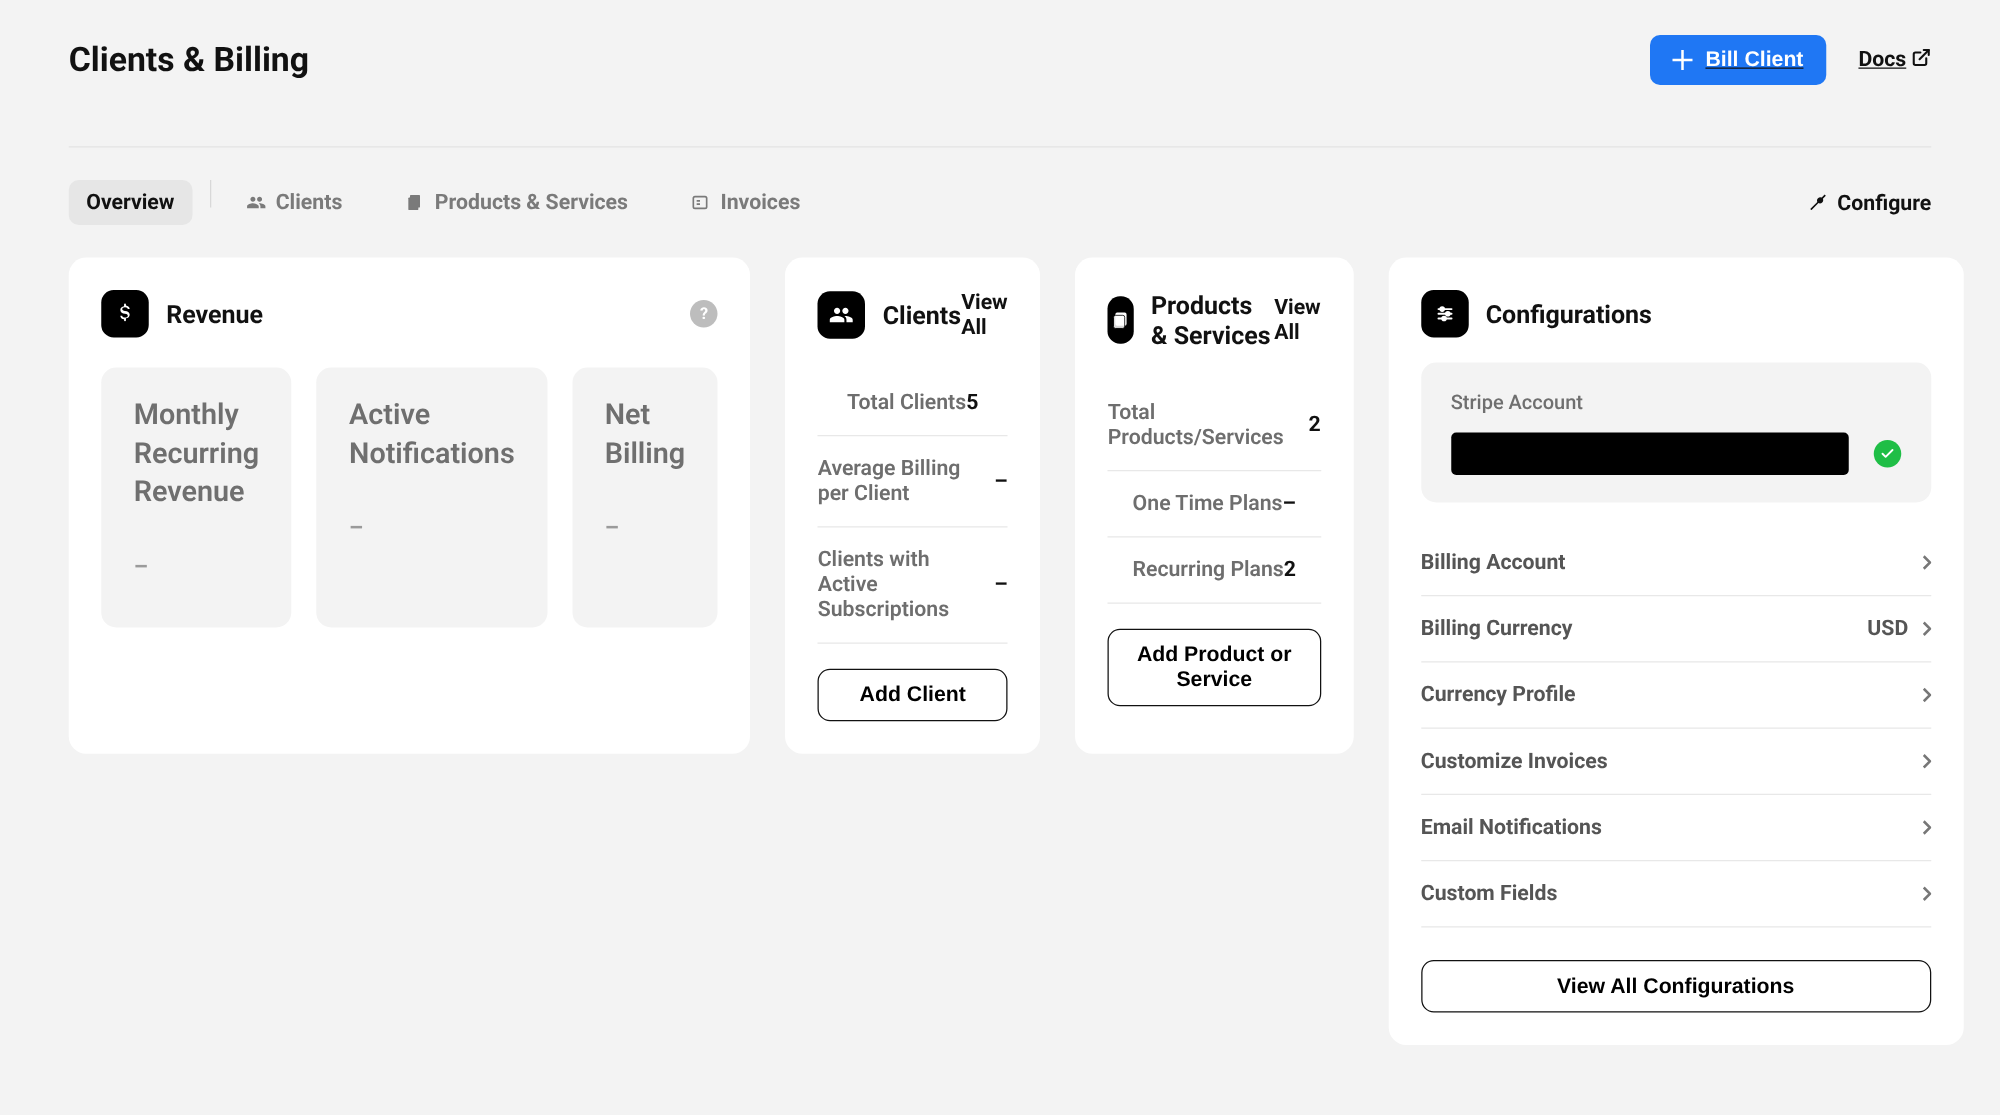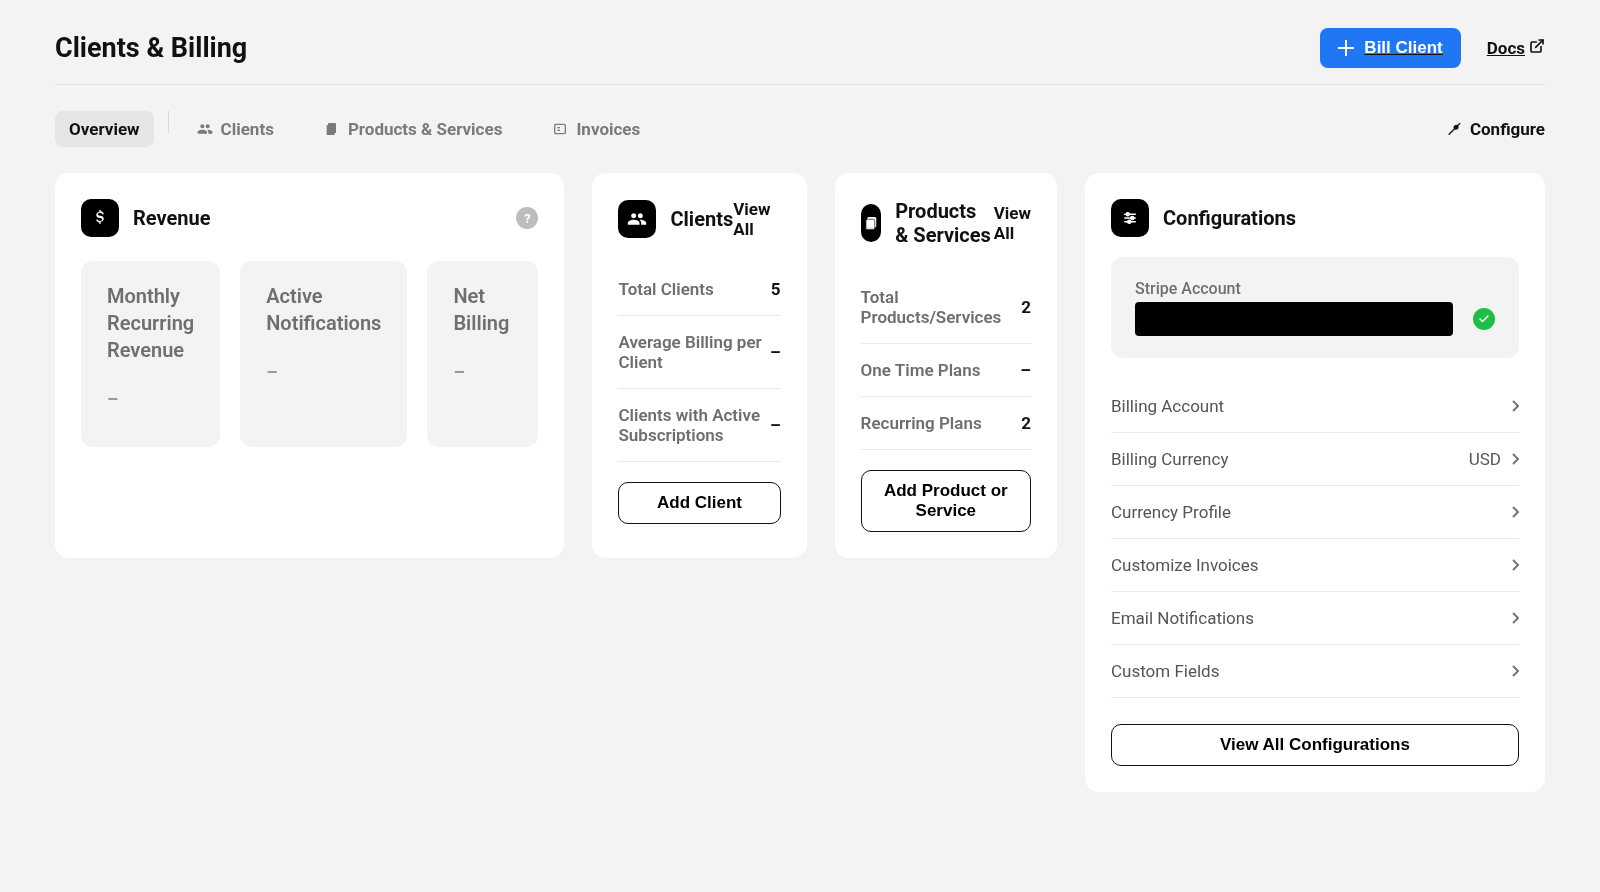--- a/index.html
+++ b/index.html
@@ -12,21 +12,21 @@
     overflow: hidden;
   }
   .page {
     padding: 28px 55px 40px 55px;
   }
   
   .header {
     display: flex;
     align-items: center;
     justify-content: space-between;
-    padding-bottom: 16px;
+    padding-bottom: 49px;
     border-bottom: 1px solid #e3e3e3;
   }
   .page-title {
     font-size: 27px;
     font-weight: 700;
   }
   .header-actions {
     display: flex;
     align-items: center;
     gap: 26px;
@@ -168,43 +168,43 @@
   
   .stats-row { display:flex; gap: 20px; }
   .stat-box {
     flex: 1;
     background: #f3f3f3;
     border-radius: 12px;
     padding: 22px 26px 26px 26px;
   }
   .stat-box.tall { padding-bottom: 38px; }
   .stat-label {
-    font-size: 20px;
+    font-size: 23px;
     font-weight: 600;
     color: #6f6f6f;
-    margin-bottom: 24px;
+    margin-bottom: 34px;
     line-height: 1.35;
   }
   .stat-value {
     font-size: 18px;
     font-weight: 700;
     color: #9a9a9a;
   }
   
   .two-col { display:grid; grid-template-columns: 1fr 1fr; gap: 28px; }
   .view-all {
     font-size: 17px;
     font-weight: 700;
     color: #111;
     cursor: pointer;
   }
   .metric-list {}
   .metric-row {
     display:flex;
-    justify-content:space-between;
+    justify-content:center;
     align-items:center;
     padding: 16px 0;
     border-bottom: 1px solid #e8e8e8;
     font-size: 17px;
   }
   .metric-row .label { font-weight:600; color:#6e6e6e; }
   .metric-row .value { font-weight:700; color:#111; }
   .btn-outline {
     width: 100%;
     margin-top: 20px;
@@ -220,21 +220,21 @@
   .config-box {
     background: #f3f3f3;
     border-radius: 12px;
     padding: 22px 24px;
     margin-bottom: 22px;
   }
   .config-box .cfg-label {
     font-size: 16px;
     color: #6f6f6f;
     font-weight: 500;
-    margin-bottom: 4px;
+    margin-bottom: 15px;
   }
   .cfg-row { display:flex; align-items:center; justify-content:space-between; gap: 20px;}
   .redacted {
     flex:1;
     height: 34px;
     background: #000;
     border-radius: 4px;
   }
   .badge-ok {
     width: 22px;
@@ -246,21 +246,21 @@
     justify-content: center;
   }
   .badge-ok svg { width: 12px; height: 12px; }
   .config-item {
     display:flex;
     justify-content:space-between;
     align-items:center;
     padding: 16px 0;
     border-bottom: 1px solid #e8e8e8;
     font-size: 17px;
-    font-weight: 400;
+    font-weight: 700;
     color: #555;
     cursor: pointer;
   }
   .config-item:last-of-type { border-bottom: 1px solid #e8e8e8; }
   .config-item .right { display:flex; align-items:center; gap:10px; color:#555; }
   .chevron { color:#777; display:inline-flex; }
   .chevron svg{ width:8px; height:12px; }
 </style>
 </head>
 <body>

